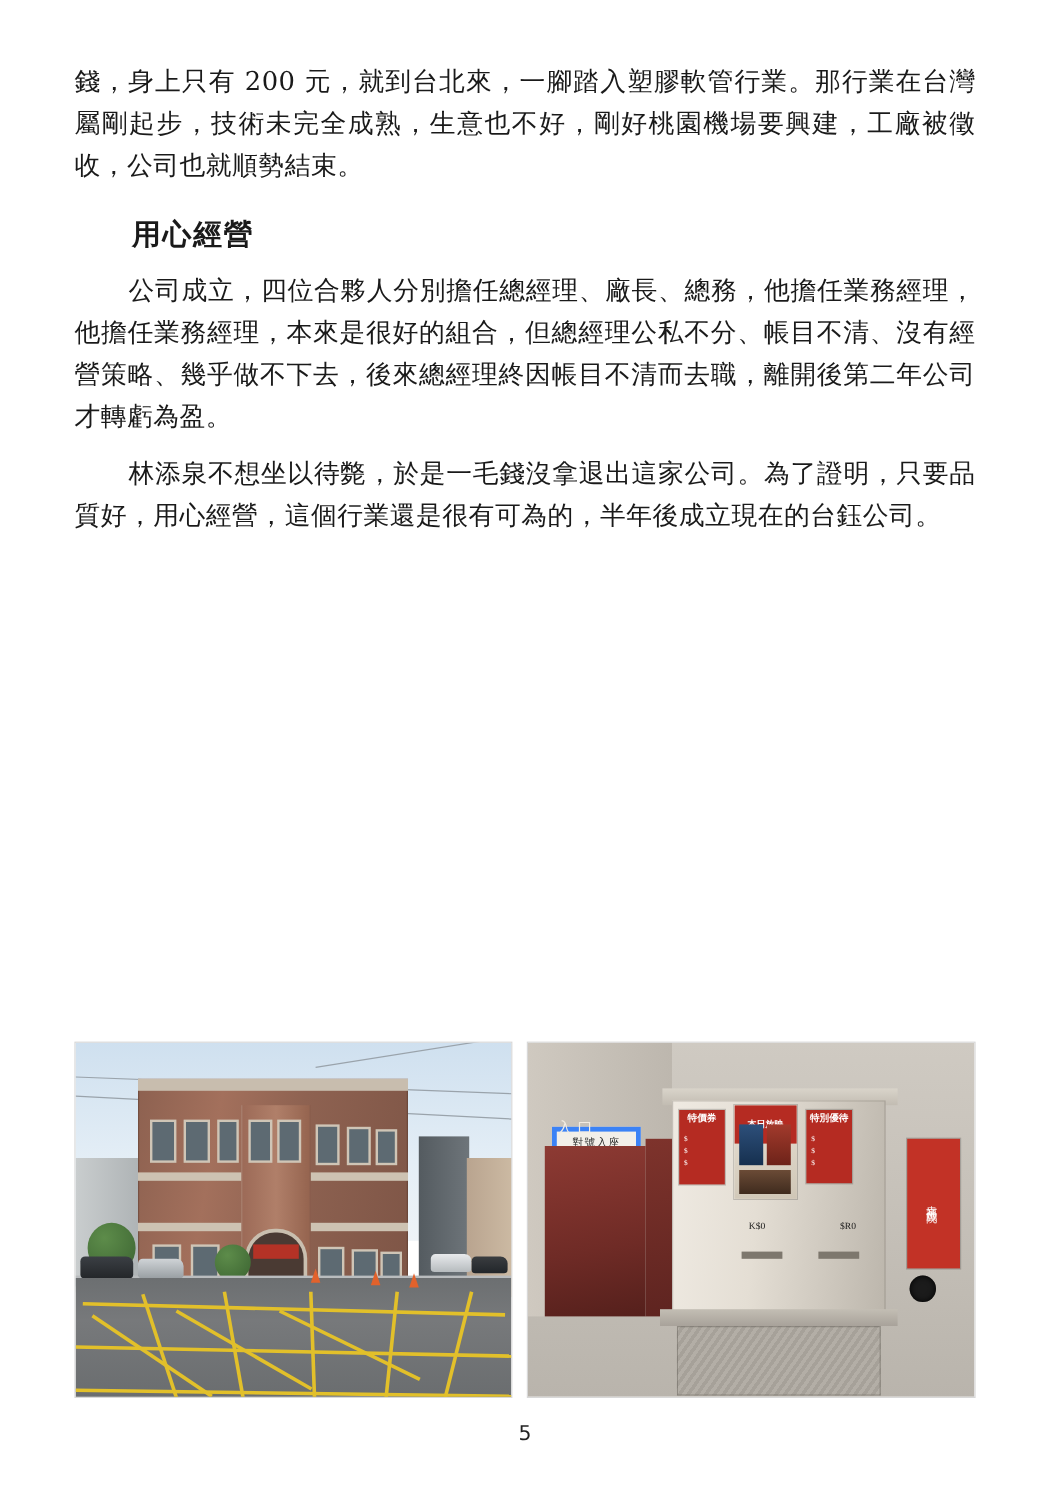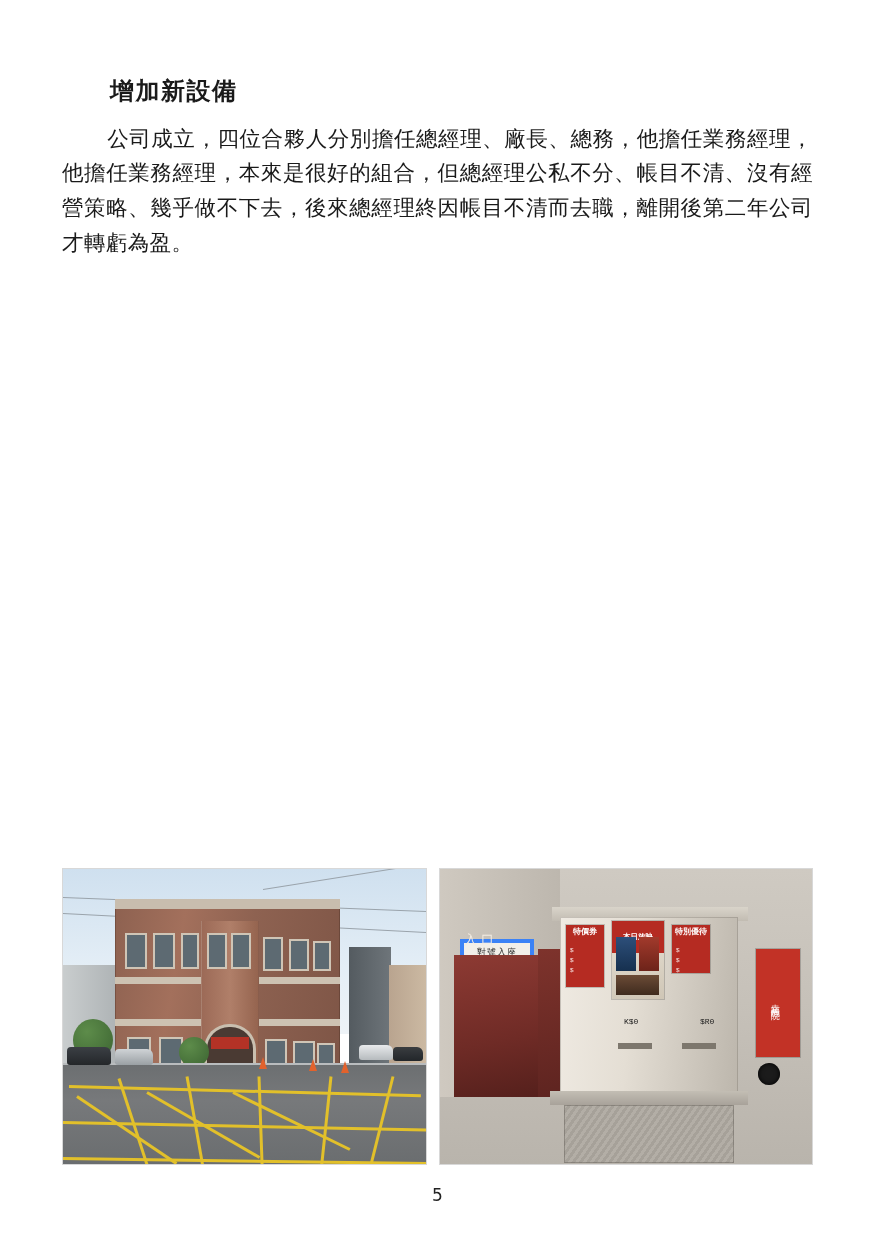--- a/index.html
+++ b/index.html
@@ -194,44 +194,46 @@
   }
   .p-red { background: #b52b22; }
   .p-blue-figure {
     background: linear-gradient(160deg,#2b3a4f,#10213a 55%,#0b1726);
   }
   .p-vert-red {
     background: #c23226; color: #fff;
   }
   .small-num {
     position: absolute; font-size: 6px; color: #1b1b1b;
-    font-family: Liberation Mono, monospace;
+    font-family: Liberation Serif, serif;
   }
   .ticket-slot {
     position: absolute; background: #7d776d;
   }
   .page-number {
     position: absolute;
     left: 0; right: 0;
     top: 1185px;
     text-align: center;
     font-size: 17px;
     font-family: "DejaVu Sans", "Liberation Sans", sans-serif;
     color: #222;
   }
 </style>
 </head>
 <body>
 
 <div class="page">
 
-
-  <h2 class="heading">增加新設備</h2>
+  <p class="para first-block">錢，身上只有 200 元，就到台北來，一腳踏入塑膠軟管行業。那行業在台灣屬剛起步，技術未完全成熟，生意也不好，剛好桃園機場要興建，工廠被徵收，公司也就順勢結束。</p>
+
+  <h2 class="heading">用心經營</h2>
 
   <p class="para indent">公司成立，四位合夥人分別擔任總經理、廠長、總務，他擔任業務經理，他擔任業務經理，本來是很好的組合，但總經理公私不分、帳目不清、沒有經營策略、幾乎做不下去，後來總經理終因帳目不清而去職，離開後第二年公司才轉虧為盈。</p>
+  <p class="para indent">林添泉不想坐以待斃，於是一毛錢沒拿退出這家公司。為了證明，只要品質好，用心經營，這個行業還是很有可為的，半年後成立現在的台鈺公司。</p>
 
 </div>
 
 <div class="figures">
 
   <div class="fig fig-left">
     <div class="sky"></div>
 
     <div class="wire" style="left:0; top:28px; width:370px; transform:rotate(2.2deg);"></div>
     <div class="wire" style="left:0; top:44px; width:370px; transform:rotate(3.0deg);"></div>
@@ -321,21 +323,21 @@
         <div class="small-num" style="left:4px;top:42px;color:#fff;">$</div>
       </div>
 
       <div class="poster" style="left:52px; top:4px; width:52px; height:78px; background:linear-gradient(170deg,#e9e2d6,#cfc6b6);">
         <div class="poster-title" style="font-size:7.5px;background:#b52b22;color:#fff;padding:11px 0;">本日放映</div>
         <div style="position:absolute;left:4px;top:16px;width:20px;height:34px;background:linear-gradient(#2d4f7a,#16304f);"></div>
         <div style="position:absolute;left:27px;top:16px;width:20px;height:34px;background:linear-gradient(#a23a2c,#6d2319);"></div>
         <div style="position:absolute;left:4px;top:54px;width:43px;height:20px;background:linear-gradient(#6b4b36,#3f2b1e);"></div>
       </div>
 
-      <div class="poster p-red" style="left:112px; top:8px; width:38px; height:48px;">
+      <div class="poster p-red" style="left:112px; top:8px; width:38px; height:61px;">
         <div class="poster-title" style="color:#fff;font-size:8px;margin-top:3px;line-height:1.1;">特別優待</div>
         <div class="small-num" style="left:4px;top:22px;color:#fff;">$</div>
         <div class="small-num" style="left:4px;top:32px;color:#fff;">$</div>
         <div class="small-num" style="left:4px;top:42px;color:#fff;">$</div>
       </div>
 
       <div class="hole"></div>
 
       <div class="small-num" style="left:64px; top:100px; font-size:8px;">K$0</div>
       <div class="small-num" style="left:140px; top:100px; font-size:8px;">$R0</div>

